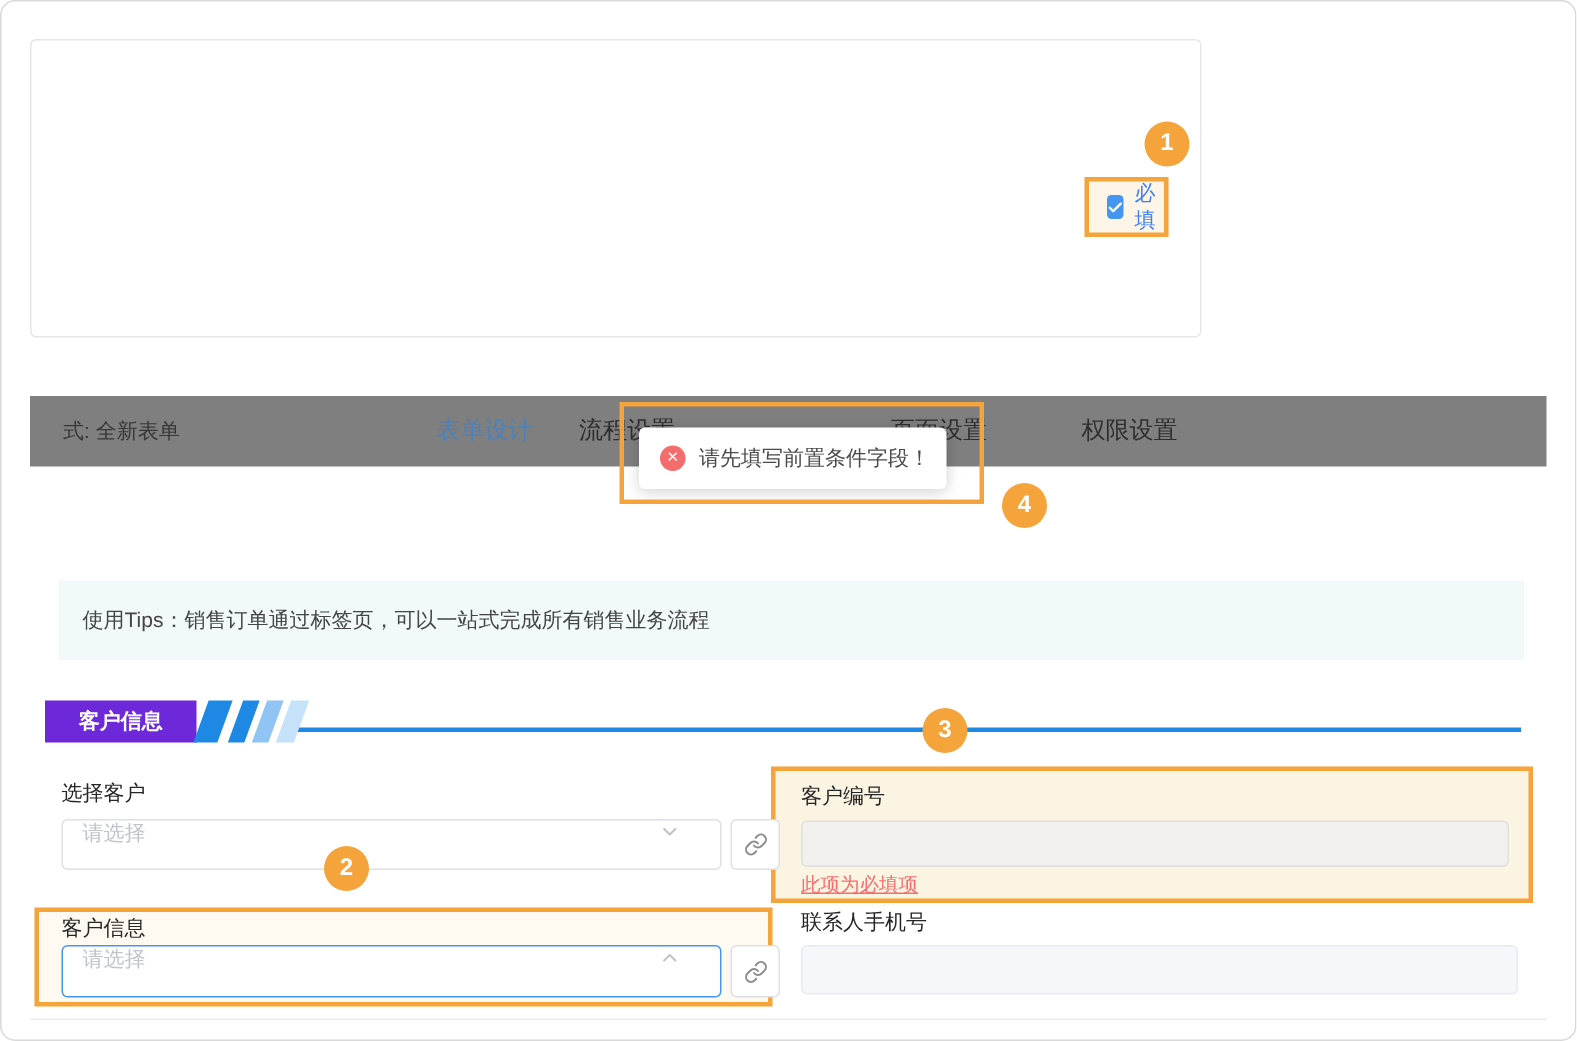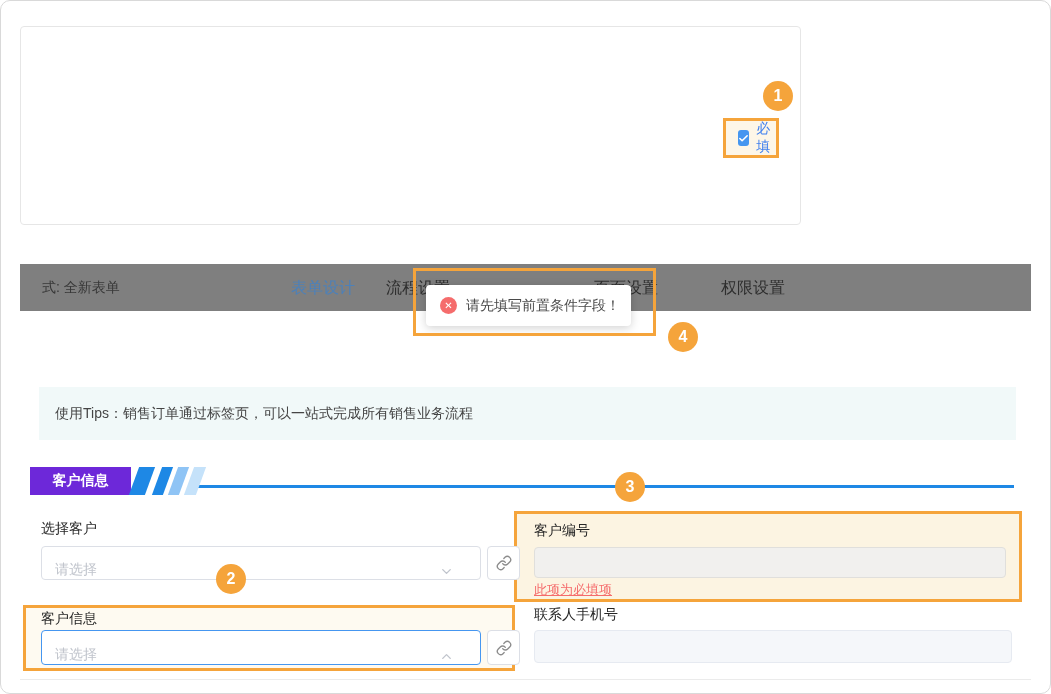--- a/index.html
+++ b/index.html
@@ -60,21 +60,21 @@
   
   .sec-label { left:29px; top:466px; width:101px; height:28px; background:#6d28d9;
                color:#fff; font-size:14px; font-weight:bold; display:flex;
                align-items:center; justify-content:center; z-index:6; }
   .stripe { top:466px; height:28px; transform:skewX(-20deg); z-index:6; }
   .sec-line { left:190px; top:484px; width:823px; height:3px; background:#1e88e5; z-index:5; }
 
   
   .f-label { font-size:14px; color:#262626; z-index:20; }
   .f-select { background:#fff; border:1px solid #dcdfe6; border-radius:4px;
-              display:flex; align-items:flex-end; padding:0 26px 0 13px; z-index:20; }
+              display:flex; align-items:flex-start; padding:0 26px 0 13px; z-index:20; }
   .f-select.focused { border-color:#4596f0; }
   .placeholder { flex:1; color:#c0c4cc; font-size:14px; }
   .link-btn { border:1px solid #dcdfe6; border-radius:4px; background:#fff;
               display:flex; align-items:center; justify-content:center; z-index:20; }
   .dis-input { background:#f1f0ee; border:1px solid #e0dfdc; border-radius:4px; z-index:20; }
   .phone-input { background:#f5f7fa; border:1px solid #e6eaf1; border-radius:4px; z-index:20; }
   .err-text { font-size:13px; color:#f56c6c; z-index:20; }
   .ann-filled3 { left:513px; top:510px; width:508px; height:91px; background:#fcf4e2; z-index:8; }
   .ann-filled2 { left:22px; top:604px; width:492px; height:66px; background:#fefaf1; z-index:8; }
   .bottom-divider { left:19px; top:678px; width:1011px; height:1px; background:#ebebeb; }

